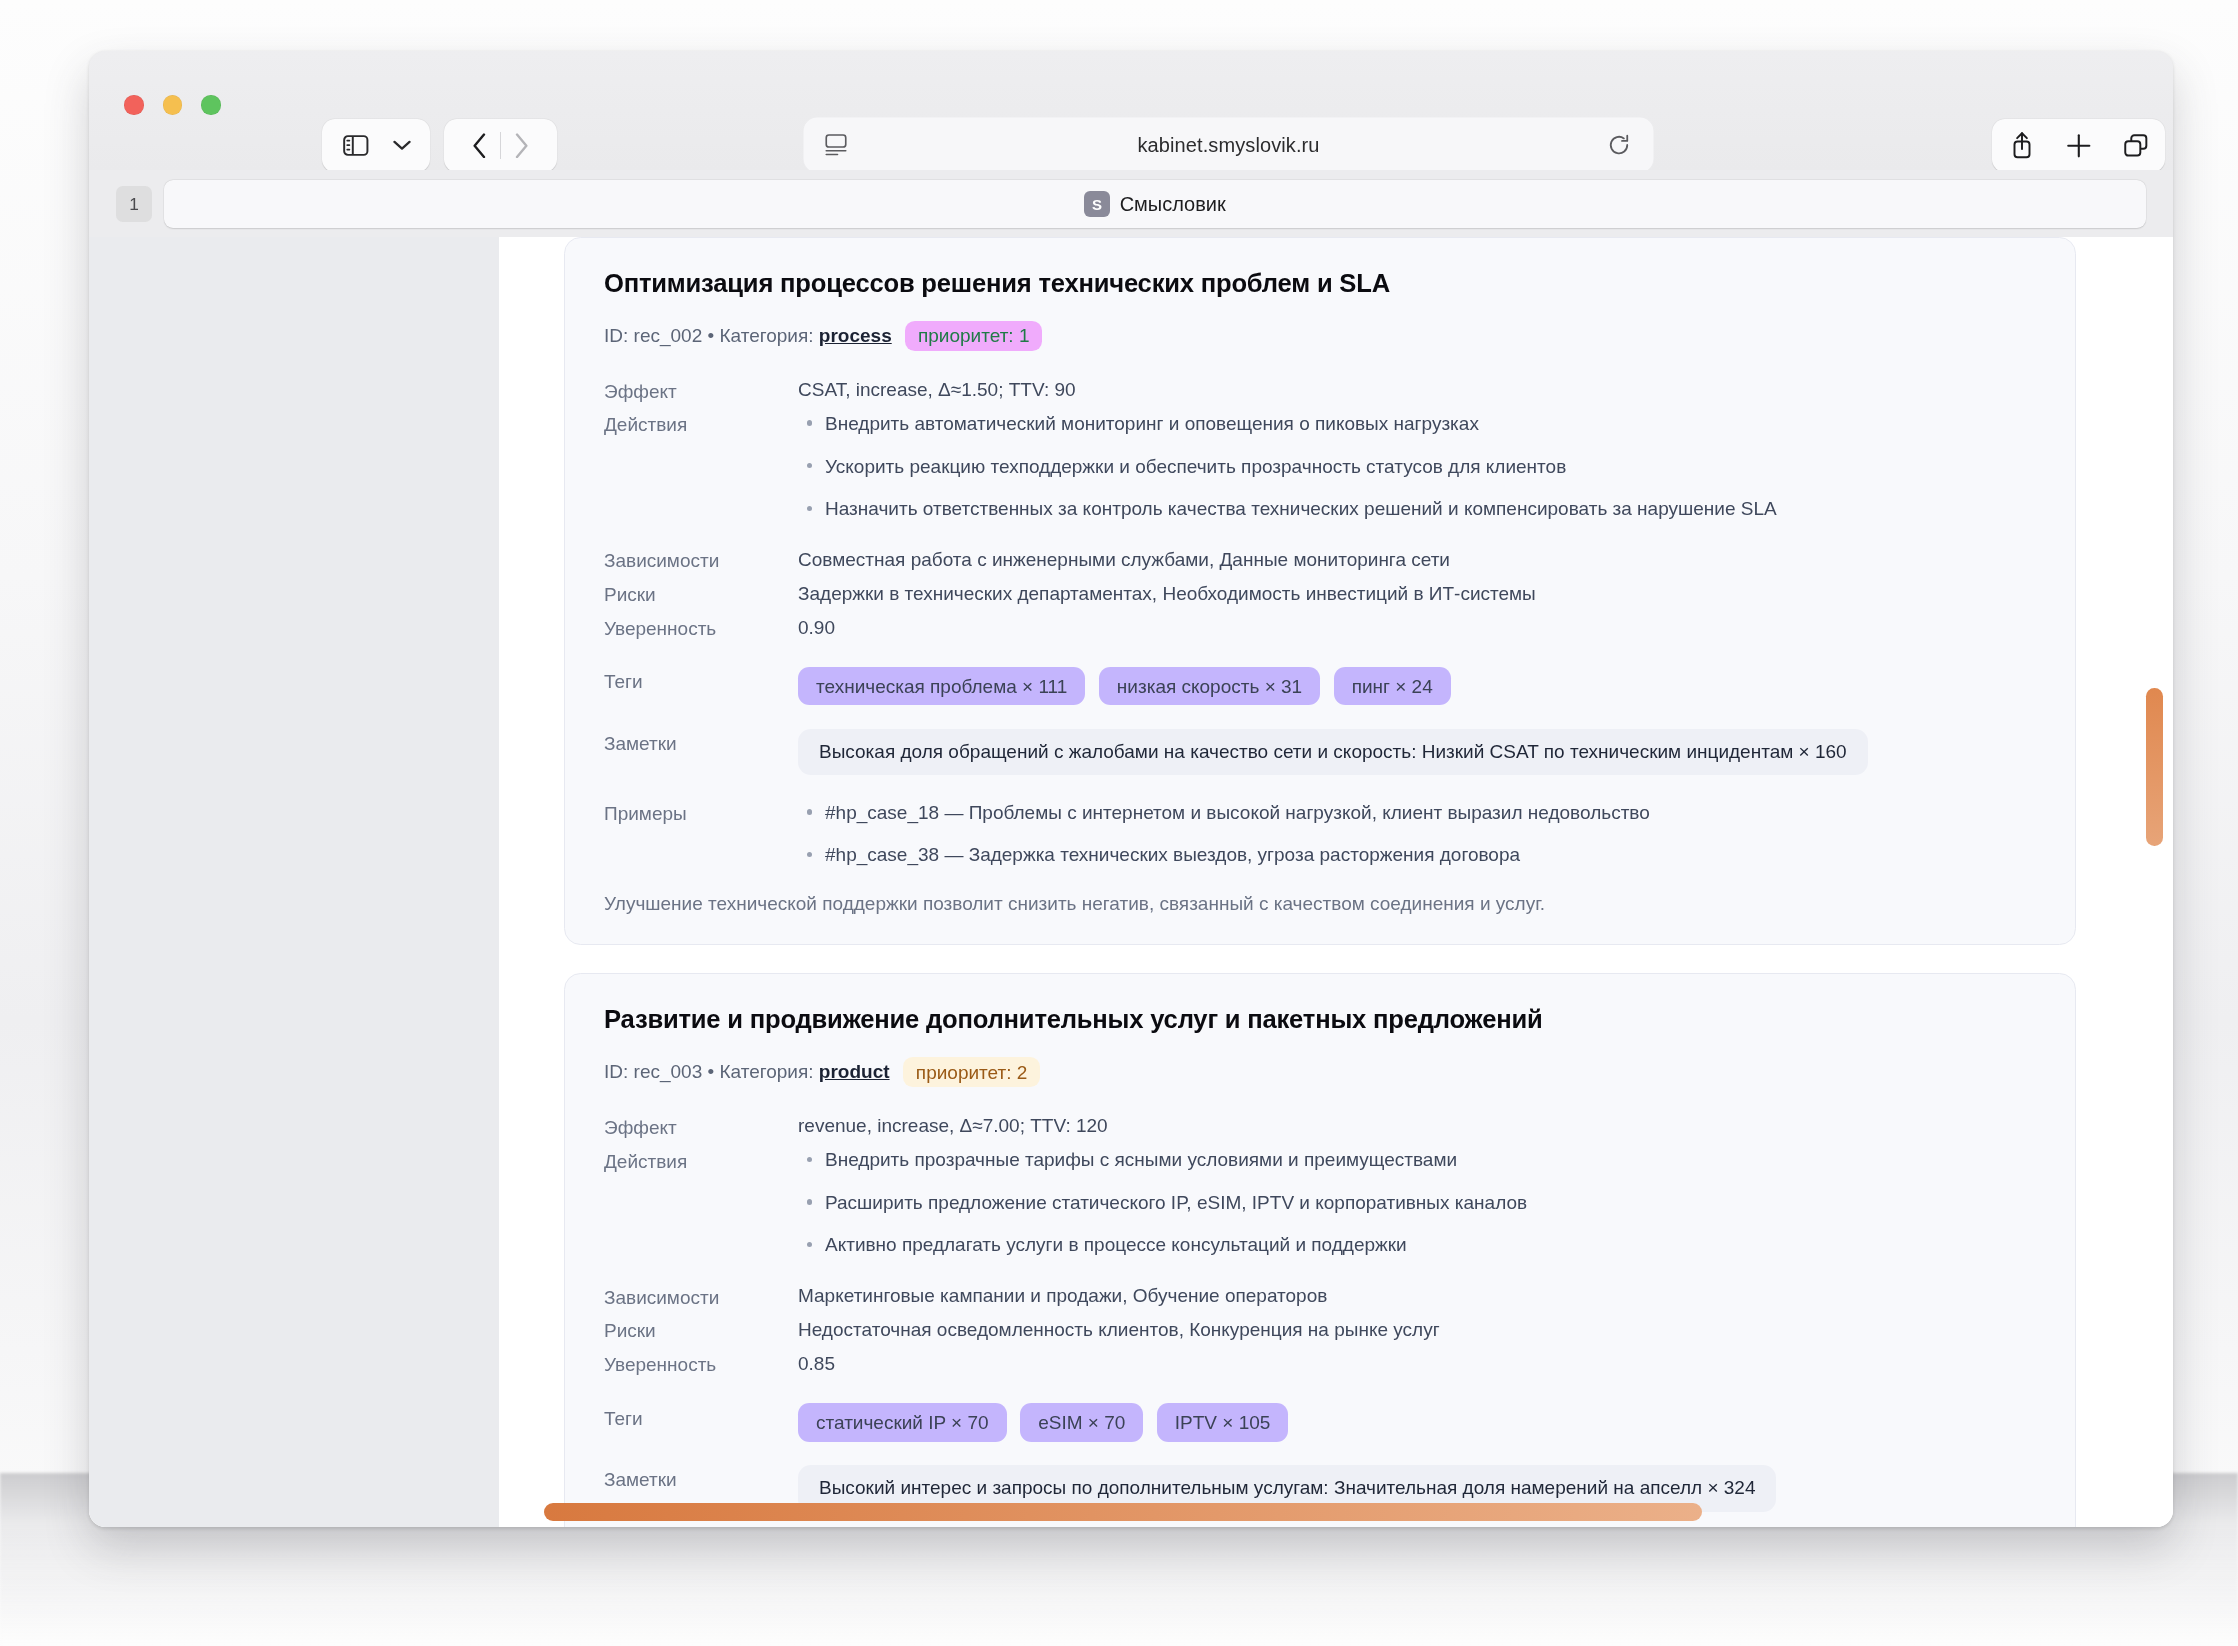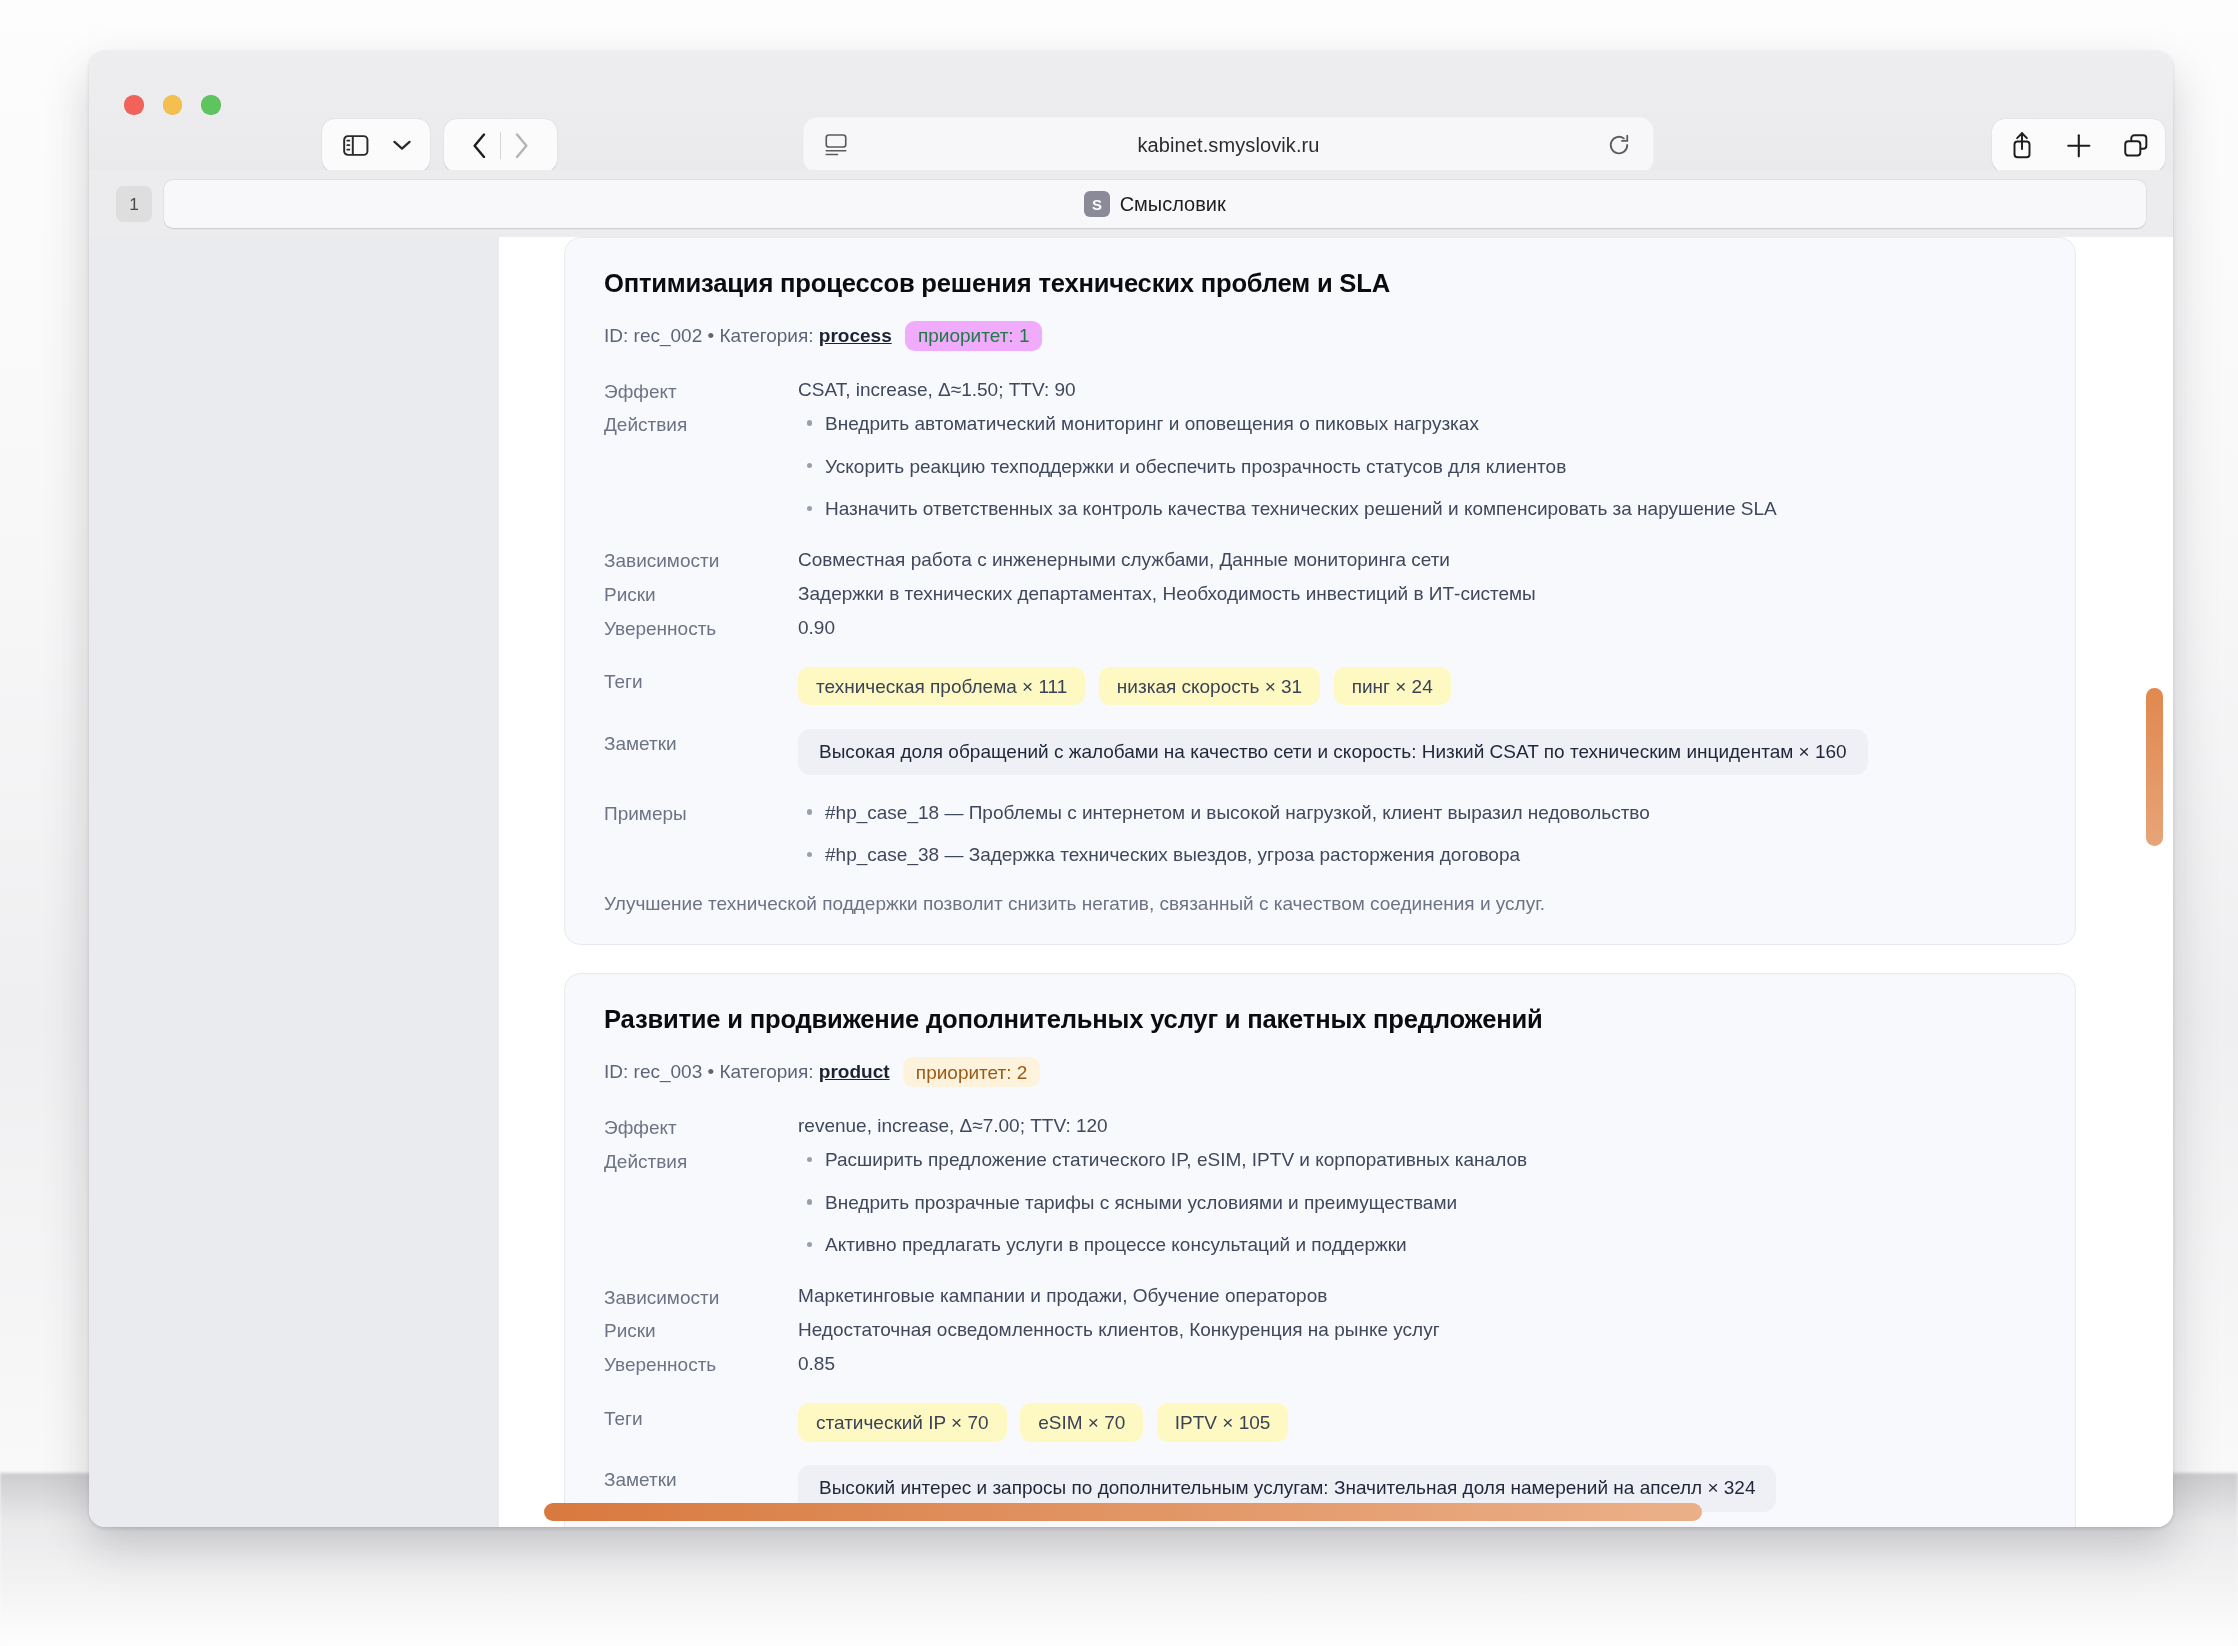--- a/index.html
+++ b/index.html
@@ -142,21 +142,21 @@
     font-size:19px; color:#3f485c; line-height:1.45;
   }
   ul.bullets li:last-child { margin-bottom:0; }
   ul.bullets li:before {
     content:""; position:absolute; left:9px; top:10.5px;
     width:5.3px; height:5.3px; border-radius:50%; background:#98a0b0;
   }
 
   .chips { display:flex; flex-wrap:wrap; gap:13.5px; }
   .chip {
-    background:#fef9c3; color:#3b4256; border-radius:11.3px;
+    background:#c4b5fd; color:#3b4256; border-radius:11.3px;
     padding:9.8px 18px; font-size:19px; line-height:1;
   }
   .note {
     display:inline-block; background:#eef0f6; color:#1f2637;
     border-radius:12.8px; padding:12px 21px; font-size:19px; line-height:1.2;
   }
   .footnote {
     margin-top:22.6px; font-size:19px; color:#6b7385; line-height:1.4;
   }
 
@@ -348,22 +348,22 @@
           </div>
           <div class="rows">
             <div class="row">
               <div class="row-label">Эффект</div>
               <div class="row-value">revenue, increase, Δ≈7.00; TTV: 120</div>
             </div>
             <div class="row">
               <div class="row-label">Действия</div>
               <div class="row-value">
                 <ul class="bullets">
+                  <li>Внедрить прозрачные тарифы с ясными условиями и преимуществами</li>
                   <li>Расширить предложение статического IP, eSIM, IPTV и корпоративных каналов</li>
-                  <li>Внедрить прозрачные тарифы с ясными условиями и преимуществами</li>
                   <li>Активно предлагать услуги в процессе консультаций и поддержки</li>
                 </ul>
               </div>
             </div>
             <div class="row-gap"></div>
             <div class="row">
               <div class="row-label">Зависимости</div>
               <div class="row-value">Маркетинговые кампании и продажи, Обучение операторов</div>
             </div>
             <div class="row">

